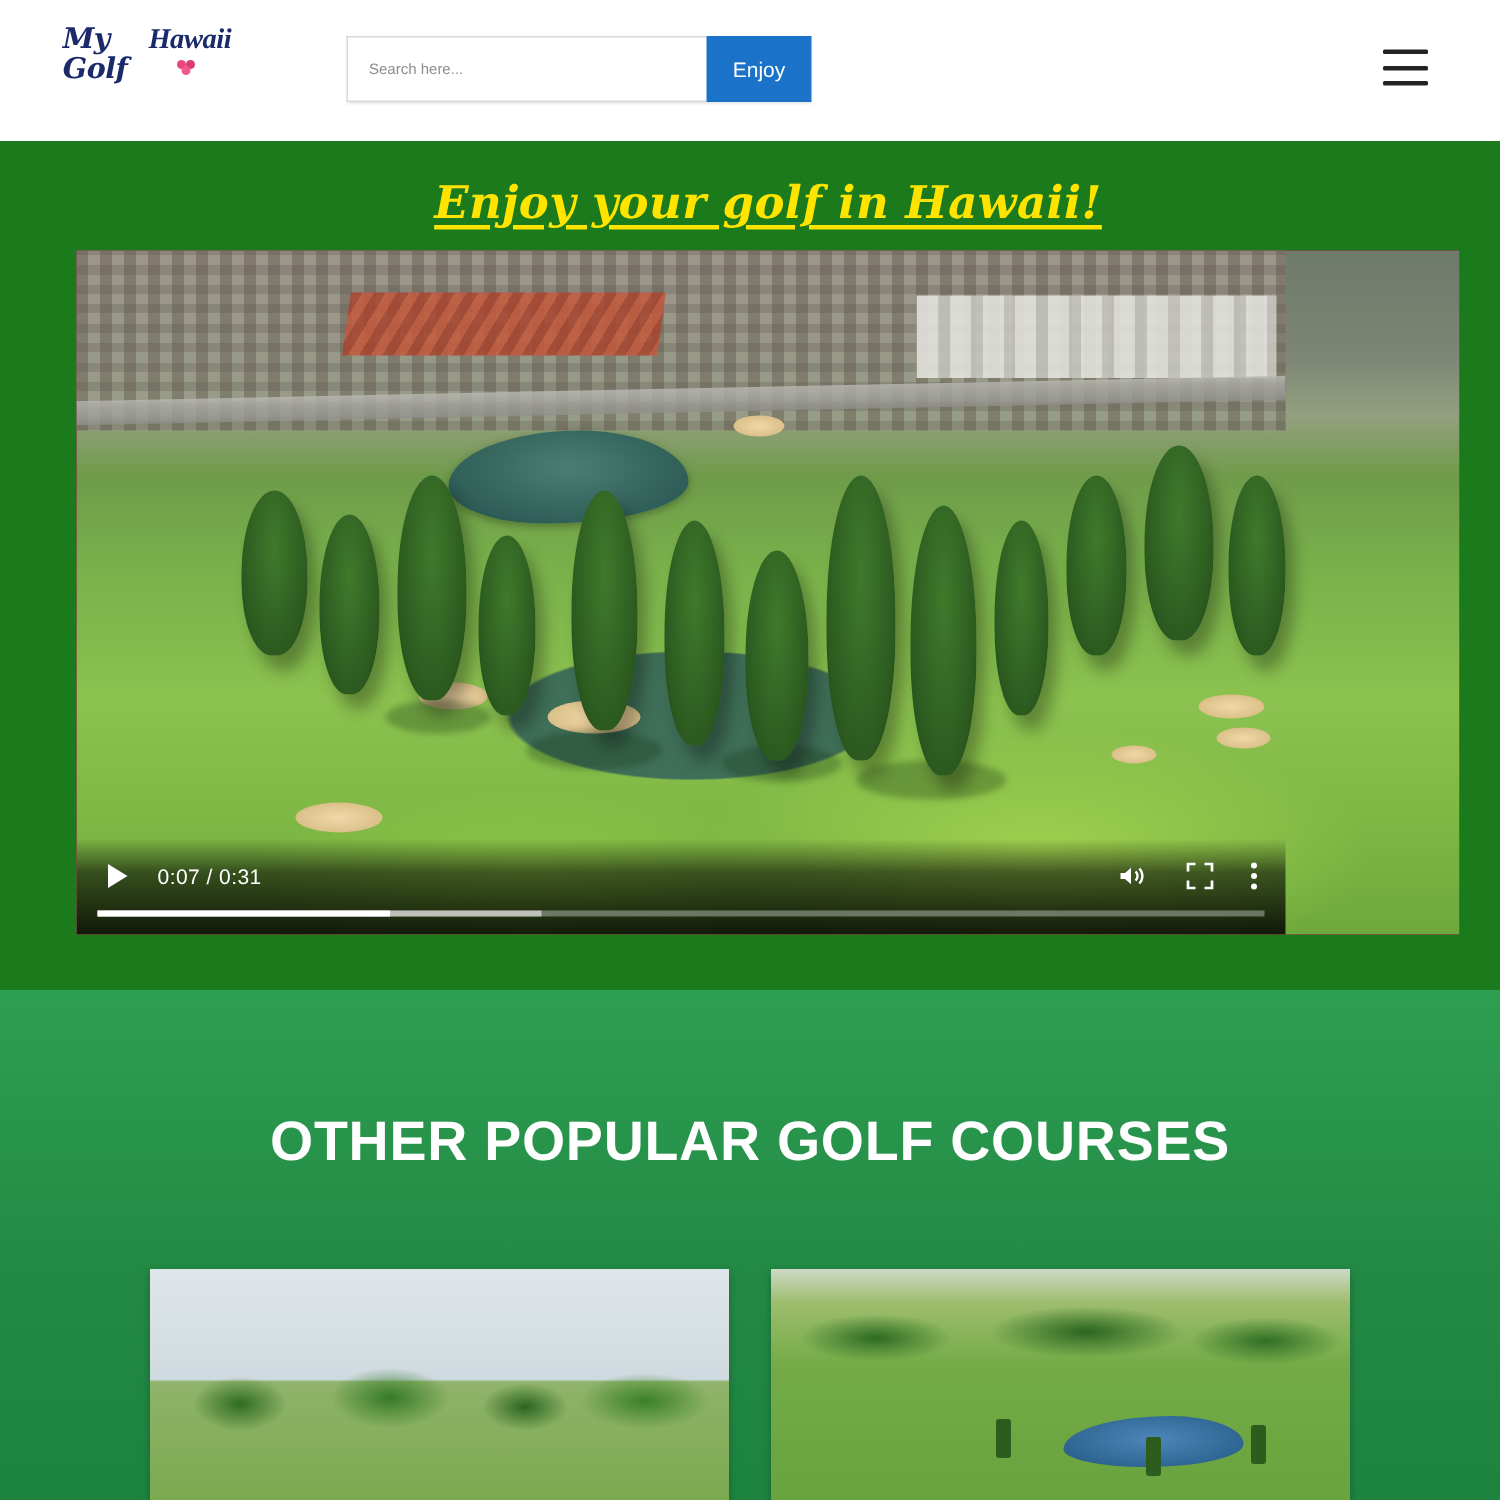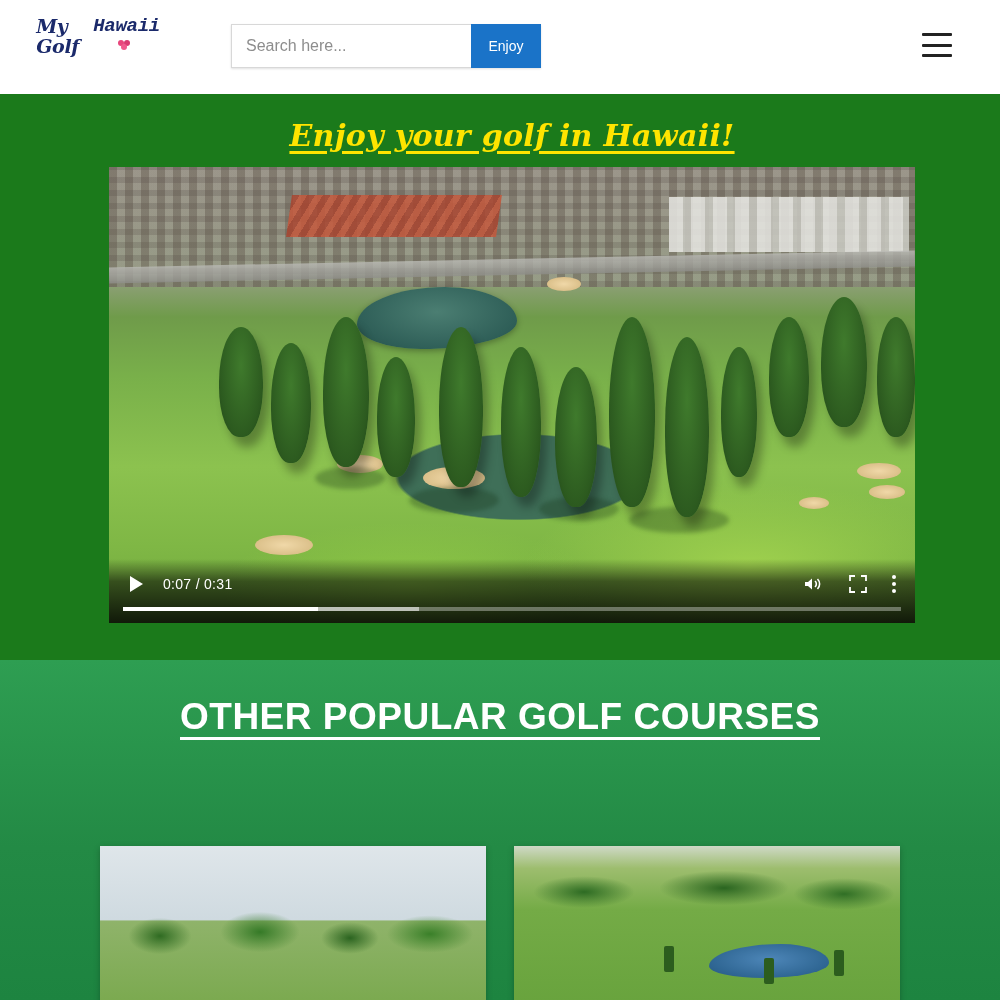--- a/index.html
+++ b/index.html
@@ -32,21 +32,21 @@
     font-family: "DejaVu Serif", serif;
     font-style: italic;
     font-weight: bold;
     font-size: 19px;
     color: #1b2a6b;
     line-height: 1.05;
     letter-spacing: -0.3px;
     padding-left: 6px;
   }
   .logo-line2 {
-    font-family: Liberation Mono, monospace;
+    font-family: Liberation Serif, serif;
     font-style: italic;
     font-weight: bold;
     font-size: 19px;
     color: #1b2a6b;
     line-height: 1.05;
     letter-spacing: -0.3px;
     padding-left: 14px;
   }
   .logo-flower {
     position: absolute;
@@ -73,21 +73,21 @@
     display: flex;
     height: 44px;
     box-shadow: 0 1px 2px rgba(0,0,0,0.12);
   }
   .search-input {
     width: 240px;
     height: 44px;
     border: 1px solid #d8d8d8;
     border-right: none;
     padding: 0 14px;
-    font-size: 16px;
+    font-size: 10px;
     color: #555;
     outline: none;
     background: #fff;
   }
   .search-input::placeholder { color: #8d8d8d; }
   .search-btn {
     width: 70px;
     height: 44px;
     background: #1a73c8;
     color: #fff;
@@ -130,21 +130,21 @@
     font-style: italic;
     font-weight: bold;
     font-size: 30px;
     text-decoration: underline;
     text-underline-offset: 5px;
     padding: 12px 0 14px;
     letter-spacing: 0.3px;
   }
 
   .video-box {
-    width: 806px;
+    width: 922px;
     height: 456px;
     margin: 0 auto;
     position: relative;
     overflow: hidden;
     background: #be185d;
     text-decoration: underline;
   }
   
   .vid-sky {
     position: absolute; inset: 0;
@@ -270,22 +270,21 @@
     height: 340px;
     background: linear-gradient(180deg, #2e9e52 0%, #238a45 55%, #1d8440 100%);
     position: relative;
   }
   .courses-title {
     text-align: center;
     color: #ffffff;
     font-size: 37px;
     font-weight: bold;
     letter-spacing: 0.5px;
-    padding-top: 36px;
-    text-decoration: underline;
+    padding-top: 80px;
     text-underline-offset: 8px;
   }
   .cards {
     position: absolute;
     left: 0; top: 186px;
     width: 1000px;
     display: flex;
     justify-content: center;
     gap: 28px;
   }

